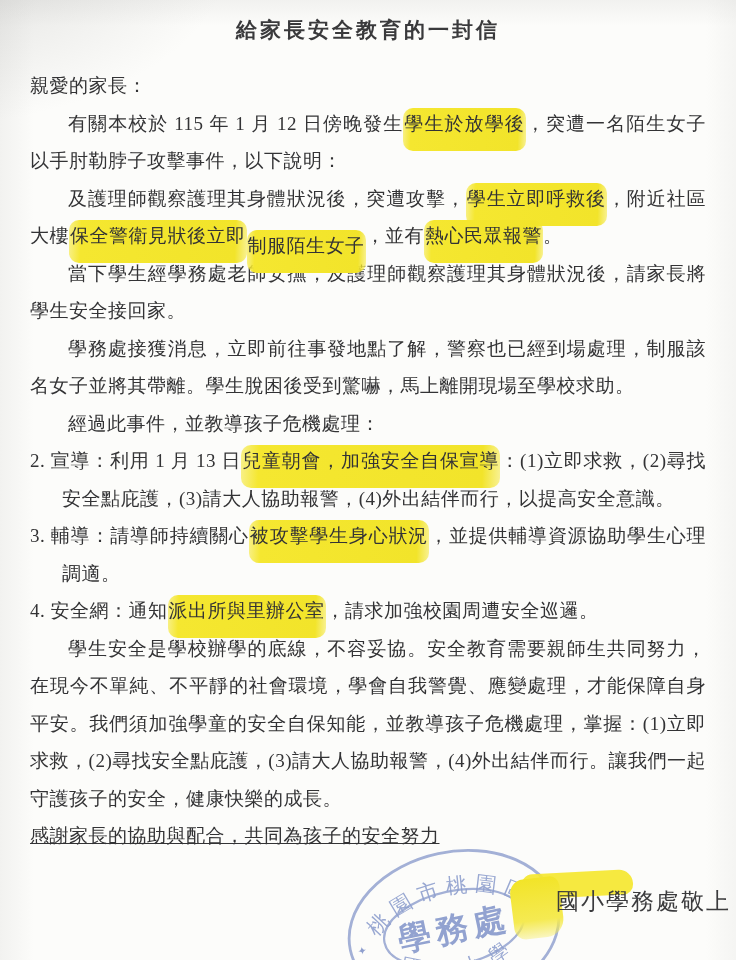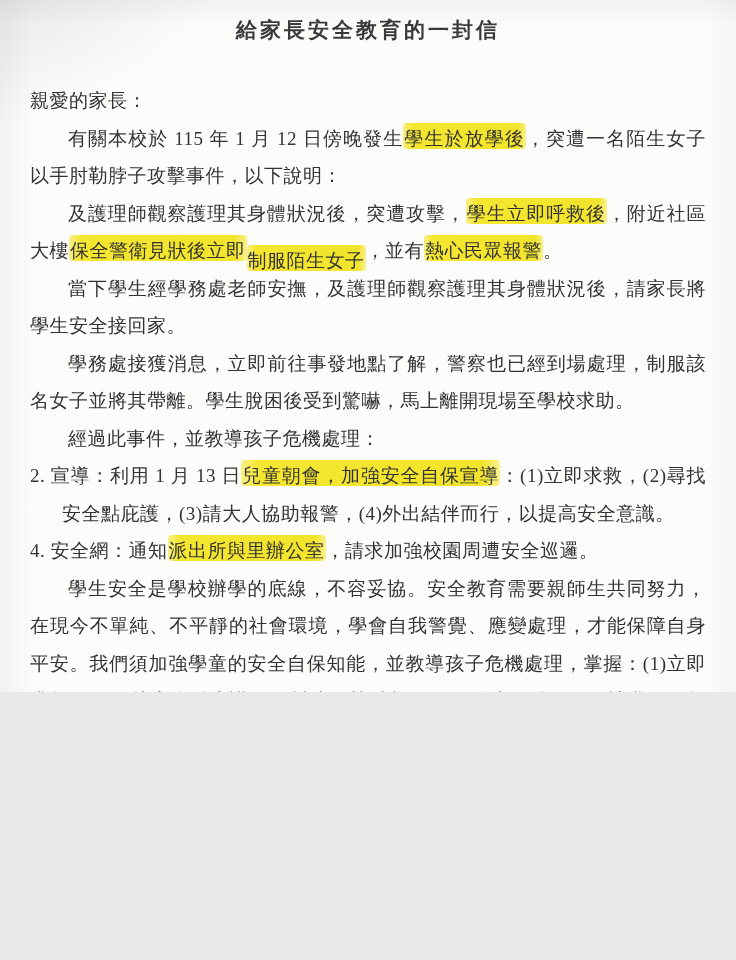--- a/index.html
+++ b/index.html
@@ -1,52 +1,52 @@
 <!DOCTYPE html>
 <html style="--highlight: #f5e730; --paper: #fcfcfa; --text: #333335; --stamp: #8093c8;"><head>
 <meta charset="utf-8">
 <style>
   html,body { margin:0; padding:0; background:#e9e9e7; }
   .page {
     position:relative;
-    width:736px; height:692px;
+    width:736px; height:960px;
     margin:0 auto;
     overflow:hidden;
     color:var(--text, #333335);
     font-family:"Liberation Serif","DejaVu Serif",serif;
     background:
       radial-gradient(ellipse 430px 250px at -70px -50px, rgba(175,175,173,0.40), rgba(175,175,173,0) 70%),
       linear-gradient(180deg, rgba(210,210,208,0.25) 0px, rgba(210,210,208,0) 26px),
       linear-gradient(90deg, rgba(215,215,213,0.28) 0px, rgba(215,215,213,0) 34px, rgba(215,215,213,0) 706px, rgba(215,215,213,0.20) 736px),
       #fcfcfa;
   }
   .title {
     margin:0; padding-top:16px;
     text-align:center;
     font-size:21px; font-weight:600;
     letter-spacing:3px;
     color:#3a3a3c;
   }
   .doc-body {
-    margin-top:38px;
+    margin-top:23px;
     padding:0 30px;
     font-size:19px;
     line-height:37.5px;
     text-align:justify;
     letter-spacing:0.5px;
   }
   .doc-body p { margin:0; }
   .para { text-indent:2em; }
   .salutation { text-indent:0; }
   .list-item { padding-left:32px; text-indent:-32px; }
   .closing { text-indent:0; margin-left:102px; text-align:left;text-decoration:underline; }
   .hl {
     background:linear-gradient(92deg, rgba(245,231,48,0.55) 0%, var(--highlight,#f5e730) 7%, #f2e42a 93%, rgba(245,231,48,0.5) 100%);
-    padding:5px 1px 0;
-    border-radius:4px;
+    padding:5px 1px 17px;
+    border-radius:10px;
   }
   .hl-b { position:relative; top:10px; }
   
   .sig-text {
     position:absolute; left:556px; top:886px;
     font-size:23px; letter-spacing:2px;
     color:#3b3b3d;
   }
   .redact-stroke {
     position:absolute; left:521px; top:872px;
@@ -87,20 +87,21 @@
 
     <p class="para">當下學生經學務處老師安撫，及護理師觀察護理其身體狀況後，請家長將學生安全接回家。</p>
 
     <p class="para">學務處接獲消息，立即前往事發地點了解，警察也已經到場處理，制服該名女子並將其帶離。學生脫困後受到驚嚇，馬上離開現場至學校求助。</p>
 
     <p class="para">經過此事件，並教導孩子危機處理：</p>
 
 
     <p class="list-item"><span>2.</span> <span>宣導：利用 1 月 13 日</span><span class="hl">兒童朝會，加強安全自保宣導</span><span>：(1)立即求救，(2)尋找安全點庇護，(3)請大人協助報警，(4)外出結伴而行，以提高安全意識。</span></p>
 
+    <p class="list-item"><span>3.</span> <span>輔導：請導師持續關心</span><span class="hl">被攻擊學生身心狀況</span><span>，並提供輔導資源協助學生心理調適。</span></p>
 
     <p class="list-item"><span>4.</span> <span>安全網：通知</span><span class="hl">派出所與里辦公室</span><span>，請求加強校園周遭安全巡邏。</span></p>
 
     <p class="para">學生安全是學校辦學的底線，不容妥協。安全教育需要親師生共同努力，在現今不單純、不平靜的社會環境，學會自我警覺、應變處理，才能保障自身平安。我們須加強學童的安全自保知能，並教導孩子危機處理，掌握：(1)立即求救，(2)尋找安全點庇護，(3)請大人協助報警，(4)外出結伴而行。讓我們一起守護孩子的安全，健康快樂的成長。</p>
 
     <p class="closing">感謝家長的協助與配合，共同為孩子的安全努力</p>
 
   </div>
 
   <div class="stamp">

